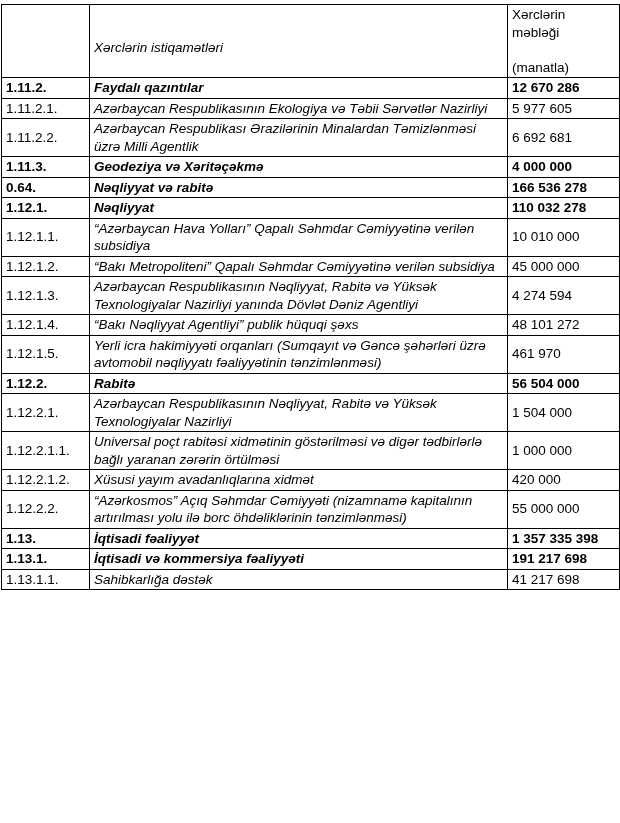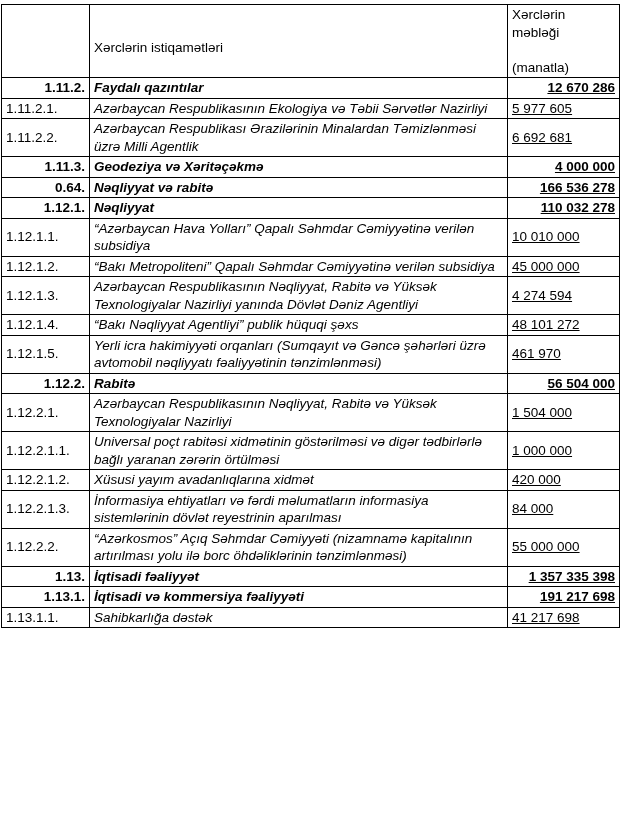--- a/index.html
+++ b/index.html
@@ -37,37 +37,38 @@
     vertical-align: middle;
     text-align: left;
     font-weight: normal;
     word-wrap: break-word;
   }
 
   
   thead th { font-weight: bold; }
   th.h-dir {
     vertical-align: top;
+    font-style: italic;
   }
   th.h-dir .h-dir-text {
     margin-top: 14px;
   }
   th.h-amt {
     vertical-align: top;
   }
   th.h-amt .gap {
     height: 17.5px;
   }
 
   
   td.col-code { vertical-align: middle; }
   td.col-dir  { text-align: justify; text-justify: inter-word; font-style: italic; }
-  td.col-amt  { vertical-align: middle; text-decoration: underline; }
+  td.col-amt  { vertical-align: middle; }
 
-  tr.bold td { font-weight: bold; text-align: right; }
+  tr.bold td { font-weight: bold; }
   tr.bold td.col-dir { text-align: left; }
 </style>
 </head>
 <body>
 
 <div class="page">
   <table class="budget">
     <colgroup>
       <col class="c-code">
       <col class="c-dir">
@@ -156,25 +157,20 @@
           <td class="col-code">1.12.2.1.1.</td>
           <td class="col-dir">Universal poçt rabitəsi xidmətinin göstərilməsi və digər tədbirlərlə bağlı yaranan zərərin örtülməsi</td>
           <td class="col-amt">1 000 000</td>
         </tr>
         <tr>
           <td class="col-code">1.12.2.1.2.</td>
           <td class="col-dir">Xüsusi yayım avadanlıqlarına xidmət</td>
           <td class="col-amt">420 000</td>
         </tr>
         <tr>
-          <td class="col-code">1.12.2.1.3.</td>
-          <td class="col-dir">İnformasiya ehtiyatları və fərdi məlumatların informasiya sistemlərinin dövlət reyestrinin aparılması</td>
-          <td class="col-amt">84 000</td>
-        </tr>
-        <tr>
           <td class="col-code">1.12.2.2.</td>
           <td class="col-dir">“Azərkosmos” Açıq Səhmdar Cəmiyyəti (nizamnamə kapitalının artırılması yolu ilə borc öhdəliklərinin tənzimlənməsi)</td>
           <td class="col-amt">55 000 000</td>
         </tr>
         <tr class="bold">
           <td class="col-code">1.13.</td>
           <td class="col-dir">İqtisadi fəaliyyət</td>
           <td class="col-amt">1 357 335 398</td>
         </tr>
         <tr class="bold">

